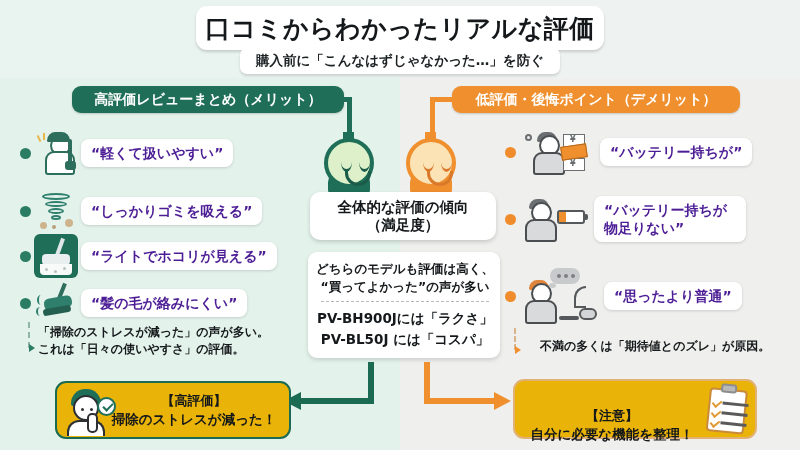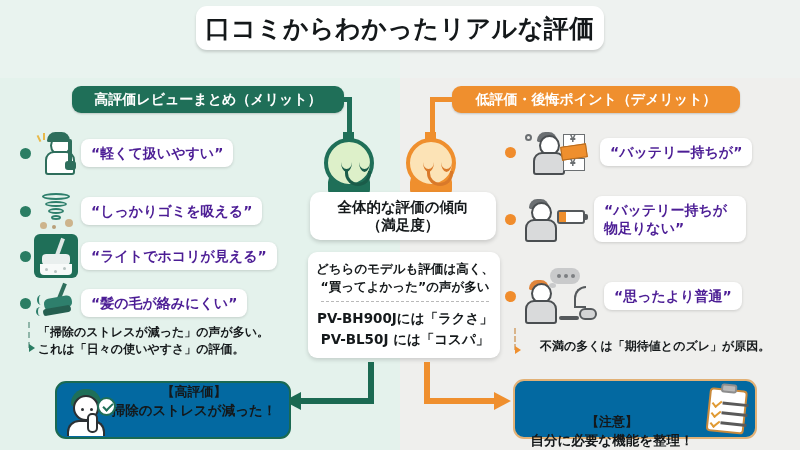--- a/index.html
+++ b/index.html
@@ -125,22 +125,22 @@
   .b-l-h{position:absolute;left:300px;top:398px;width:74px;height:6px;background:#1b6a52;}
   .b-l-arrow{position:absolute;left:284px;top:392px;width:0;height:0;
     border-right:17px solid #1b6a52;border-top:9px solid transparent;border-bottom:9px solid transparent;}
   .b-r-v{position:absolute;left:424px;top:362px;width:6px;height:42px;background:#ef8f2e;}
   .b-r-h{position:absolute;left:424px;top:398px;width:70px;height:6px;background:#ef8f2e;}
   .b-r-arrow{position:absolute;left:494px;top:392px;width:0;height:0;
     border-left:17px solid #ef8f2e;border-top:9px solid transparent;border-bottom:9px solid transparent;}
 
   
   .res{
-    position:absolute;background:#0369a1;border-radius:11px;
-    display:flex;
+    position:absolute;background:#eab308;border-radius:11px;
+    display:flex;align-items:center;
   }
   .res-left{left:55px;top:381px;width:232px;height:54px;border:2px solid #1b6a52;}
   .res-right{left:513px;top:379px;width:240px;height:56px;border:2px solid #e2b176;}
   .res-txt{flex:1;text-align:center;font-size:13.5px;font-weight:bold;color:#14181a;line-height:1.35;}
   .res-txt .l1{font-size:13px;}
 
   
   .avt{position:absolute;left:6px;top:4px;width:46px;height:48px;}
   .avt-hair{position:absolute;left:8px;top:2px;width:30px;height:17px;background:#1f6f58;border-radius:15px 15px 3px 3px;}
   .avt-face{position:absolute;left:10px;top:8px;width:26px;height:26px;border-radius:50%;background:#fff;border:2px solid #2c3033;box-sizing:border-box;}
@@ -162,20 +162,23 @@
 
 <div id="stage">
 
   <div class="bg-left"></div>
   <div class="bg-right"></div>
   <div class="bg-top"></div>
   <div class="bg-top-r"></div>
 
   <div class="title-box">
     <span>口コミからわかったリアルな評価</span>
+  </div>
+  <div class="subtitle-box">
+    <span>購入前に「こんなはずじゃなかった…」を防ぐ</span>
   </div>
 
   <div class="pill pill-left">
     <span>高評価レビューまとめ（メリット）</span>
   </div>
   <div class="pill pill-right">
     <span>低評価・後悔ポイント（デメリット）</span>
   </div>
 
   <div class="conn-l-h"></div>

